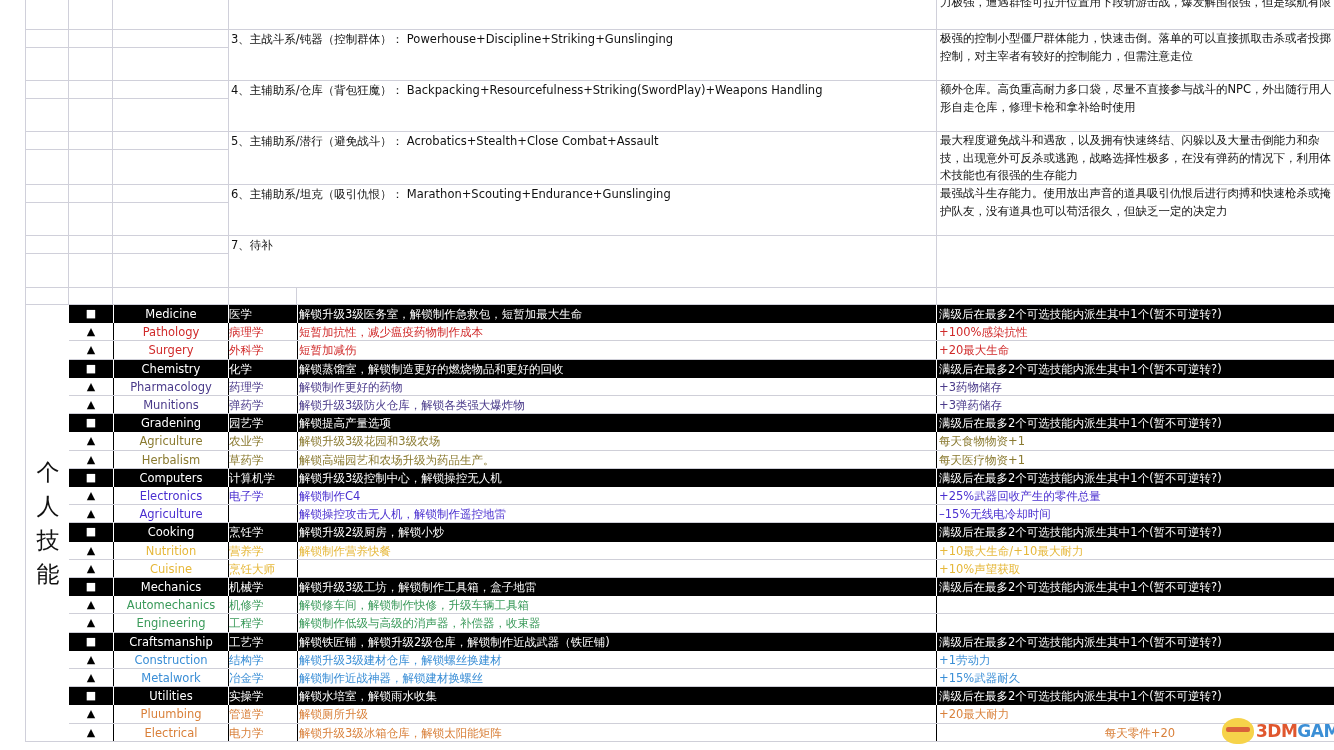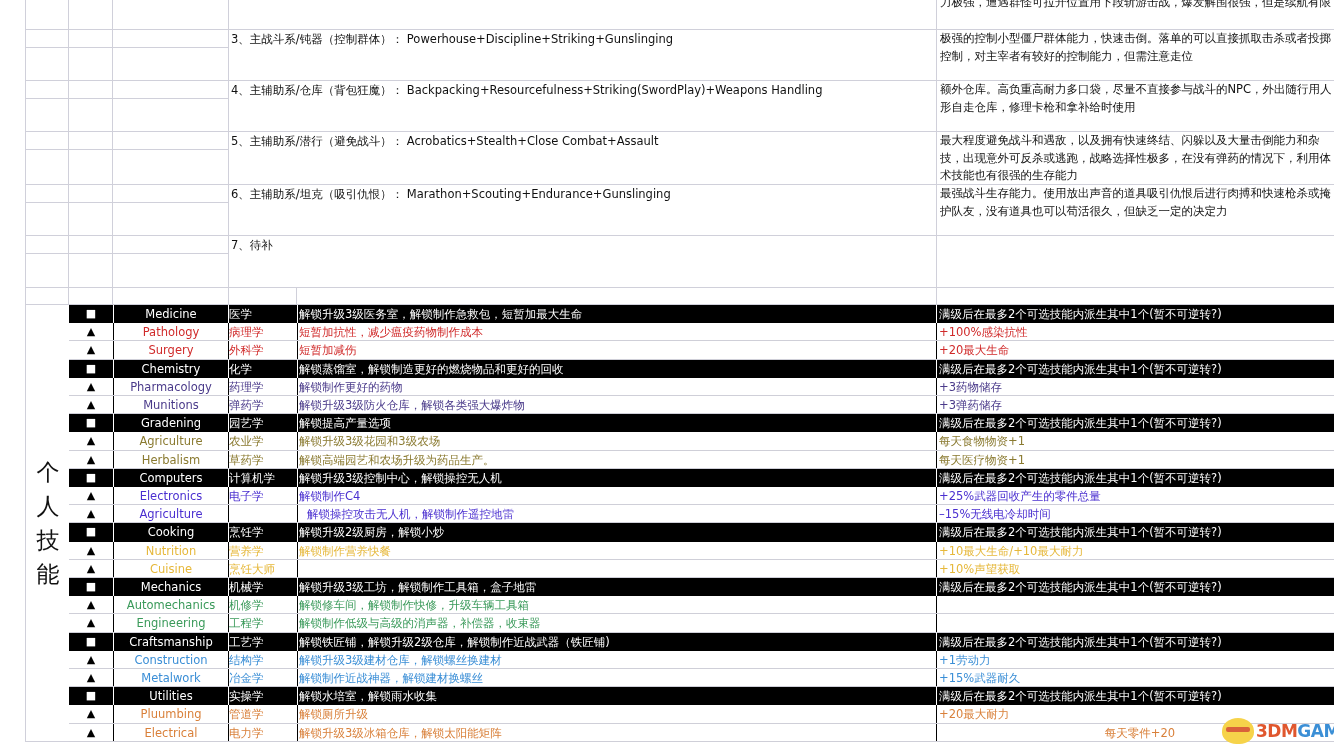--- a/index.html
+++ b/index.html
@@ -227,21 +227,21 @@
         <div class="cell c-bonus" style="color: rgb(74, 47, 208);">+25%武器回收产生的零件总量</div>
         <div class="sep" style="left: 44px;"></div>
         <div class="sep" style="left: 159px;"></div>
         <div class="sep" style="left: 228px;"></div>
         <div class="sep" style="left: 867px;"></div>
       </div>
       <div class="skill-row minor" style="top: 200.2px;">
         <div class="cell c-icon">▲</div>
         <div class="cell c-en" style="color: rgb(74, 47, 208);">Agriculture</div>
         <div class="cell c-cn" style="color: rgb(74, 47, 208); margin-top: 44px;">编程学</div>
-        <div class="cell c-effect" style="color: rgb(74, 47, 208); margin-left: 8px;">解锁操控攻击无人机，解锁制作遥控地雷</div>
+        <div class="cell c-effect" style="color: rgb(74, 47, 208);">解锁操控攻击无人机，解锁制作遥控地雷</div>
         <div class="cell c-bonus" style="color: rgb(74, 47, 208);">–15%无线电冷却时间</div>
         <div class="sep" style="left: 44px;"></div>
         <div class="sep" style="left: 159px;"></div>
         <div class="sep" style="left: 228px;"></div>
         <div class="sep" style="left: 867px;"></div>
       </div>
       <div class="skill-row major" style="top: 218.4px;">
         <div class="cell c-icon">■</div>
         <div class="cell c-en">Cooking</div>
         <div class="cell c-cn">烹饪学</div>

